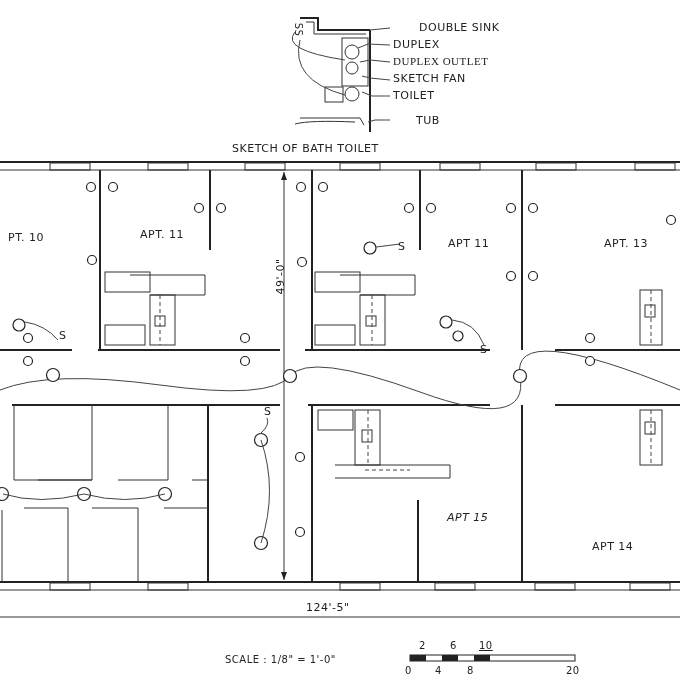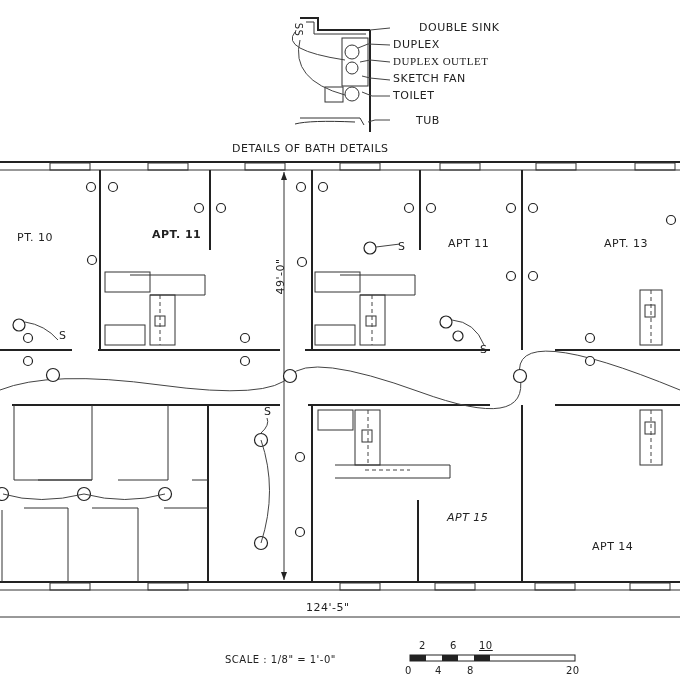--- a/index.html
+++ b/index.html
@@ -199,24 +199,24 @@
   </g>
 </svg>
 
 <div class="lbl" style="left:393px;top:21px;margin-left:26px;">DOUBLE SINK</div>
 <div class="lbl" style="left:393px;top:38px;">DUPLEX</div>
 <div class="lbl" style="left:393px;top:55px;font-family:Liberation Serif, serif;">DUPLEX OUTLET</div>
 <div class="lbl" style="left:393px;top:72px;">SKETCH FAN</div>
 <div class="lbl" style="left:393px;top:89px;">TOILET</div>
 <div class="lbl" style="left:416px;top:114px;">TUB</div>
 <div class="lbl sm" style="left:292px;top:24px;transform:rotate(90deg);">SS</div>
-<div class="lbl" style="left:232px;top:142px;">DETAILS OF BATH DETAILS</div>
-
-<div class="lbl" style="left:0px;top:231px;padding-left:17px;">PT. 10</div>
-<div class="lbl" style="left:152px;top:228px;font-weight:bold;">APT. 11</div>
+<div class="lbl" style="left:232px;top:142px;">SKETCH OF BATH TOILET</div>
+
+<div class="lbl" style="left:8px;top:231px;">PT. 10</div>
+<div class="lbl" style="left:140px;top:228px;">APT. 11</div>
 <div class="lbl" style="left:448px;top:237px;">APT 11</div>
 <div class="lbl" style="left:604px;top:237px;">APT. 13</div>
 <div class="lbl" style="left:447px;top:511px;font-style:italic;">APT 15</div>
 <div class="lbl" style="left:592px;top:511px;margin-top:29px;">APT 14</div>
 
 <div class="lbl" style="left:398px;top:240px;">S</div>
 <div class="lbl" style="left:59px;top:329px;">S</div>
 <div class="lbl" style="left:480px;top:343px;">S</div>
 <div class="lbl" style="left:264px;top:405px;">S</div>
 

